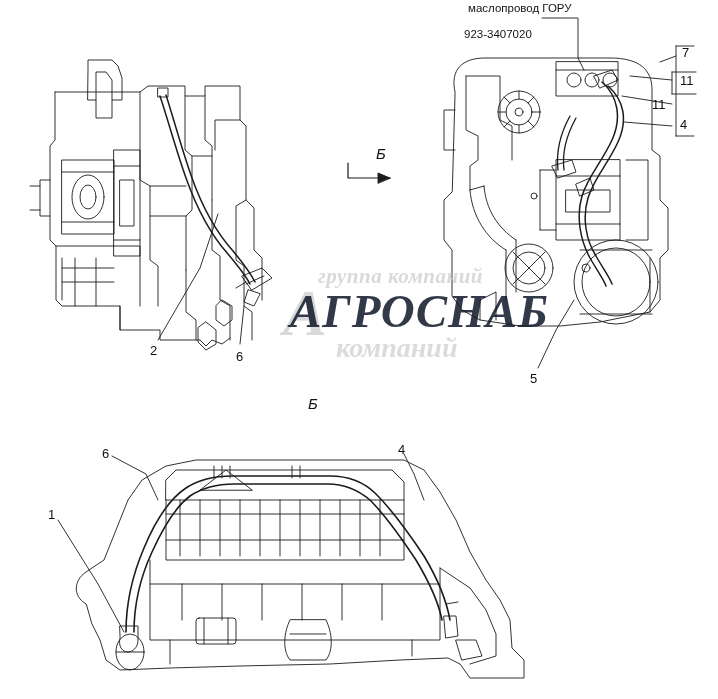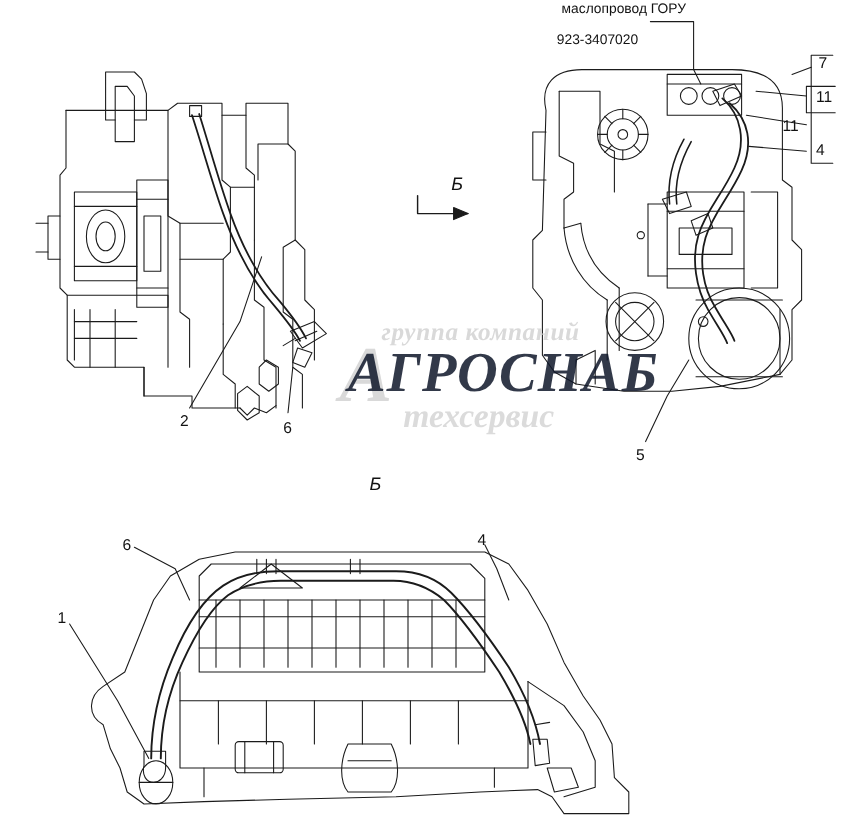--- a/index.html
+++ b/index.html
@@ -268,21 +268,21 @@
 
         <path d="M348 163 L348 178 M348 178 L390 178" stroke-width="1.2"></path>
         <path d="M390 178 L378 173 L378 183 Z" fill="#1b1b1b" stroke="#1b1b1b"></path>
       </g>
     </g>
   </svg>
 
   <div class="wm wm-top">группа компаний</div>
   <div class="wm-logo">А</div>
   <div class="wm wm-mid">АГРОСНАБ</div>
-  <div class="wm wm-bot">техсервис</div>
+  <div class="wm wm-bot">компаний</div>
 
   <div class="lbl lbl-cap" style="left:428px; top:2px;margin-left:40px;">маслопровод ГОРУ</div>
   <div class="lbl lbl-cap" style="left:428px; top:28px;margin-left:36px;">923-3407020</div>
 
   <div class="lbl lbl-sec" style="left:376px; top:146px;">Б</div>
   <div class="lbl lbl-sec" style="left:308px; top:396px;">Б</div>
 
   <div class="lbl lbl-num" style="left:150px; top:344px;">2</div>
   <div class="lbl lbl-num" style="left:236px; top:350px;">6</div>
   <div class="lbl lbl-num" style="left:682px; top:46px;">7</div>

